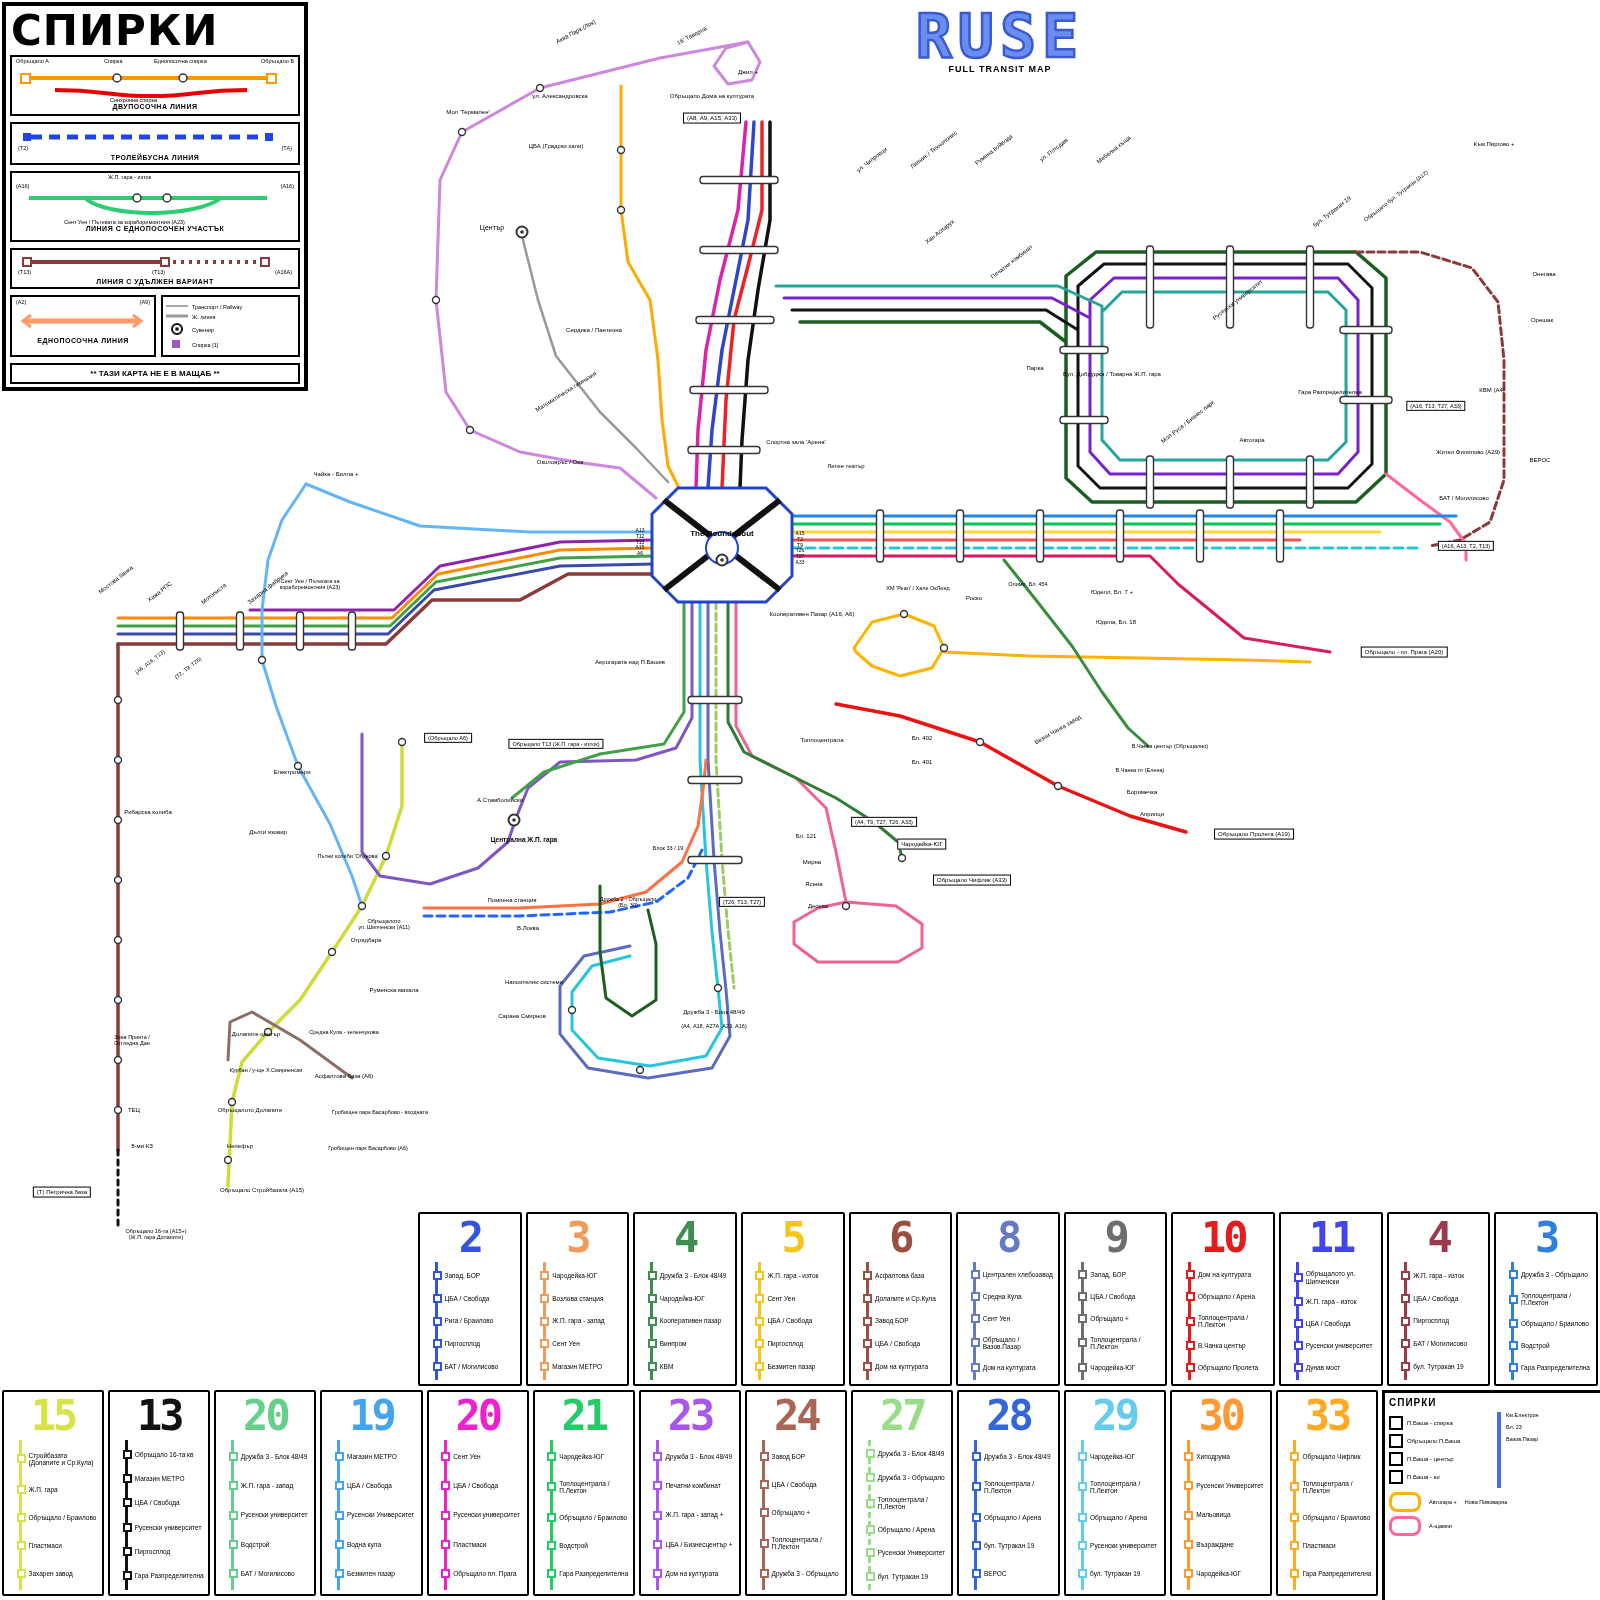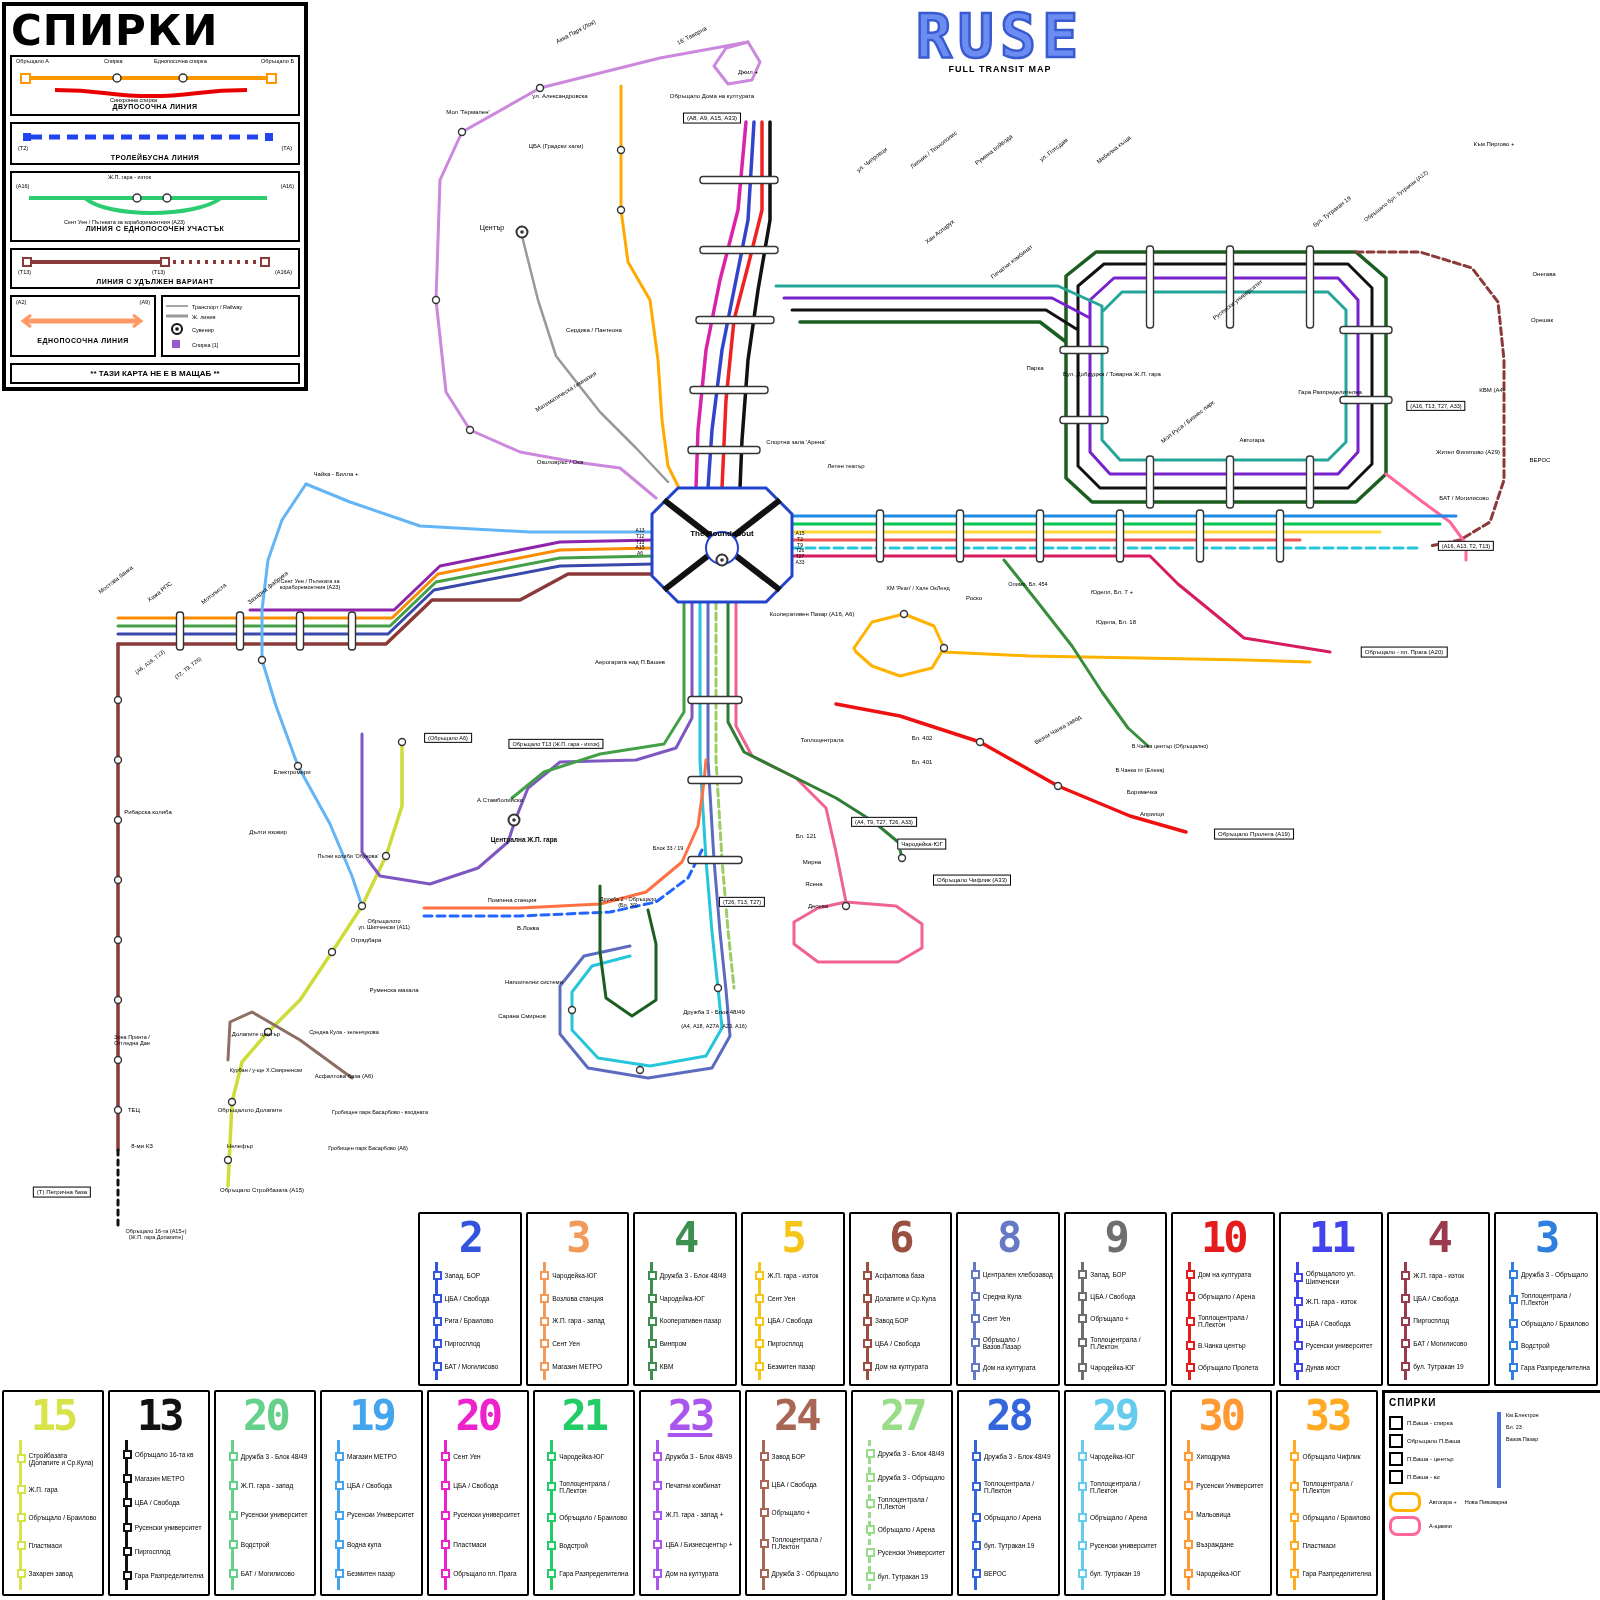--- a/index.html
+++ b/index.html
@@ -845,21 +845,21 @@
           <span class="stop-sq" style="border-color: rgb(34, 204, 102);"></span>
           <span>Водстрой</span>
         </li>
         <li>
           <span class="stop-sq" style="border-color: rgb(34, 204, 102);"></span>
           <span>Гара Разпределителна</span>
         </li>
       </ul>
     </div>
     <div class="route-card">
-      <div class="route-num" style="color: rgb(170, 85, 238); text-decoration: underline;">23</div>
+      <div class="route-num" style="color: rgb(170, 85, 238);">23</div>
       <ul class="route-stops" style="border-left-color: rgb(170, 85, 238);">
         <li>
           <span class="stop-sq" style="border-color: rgb(170, 85, 238);"></span>
           <span>Дружба 3 - Блок 48/49</span>
         </li>
         <li>
           <span class="stop-sq" style="border-color: rgb(170, 85, 238);"></span>
           <span>Печатни комбинат</span>
         </li>
         <li>

